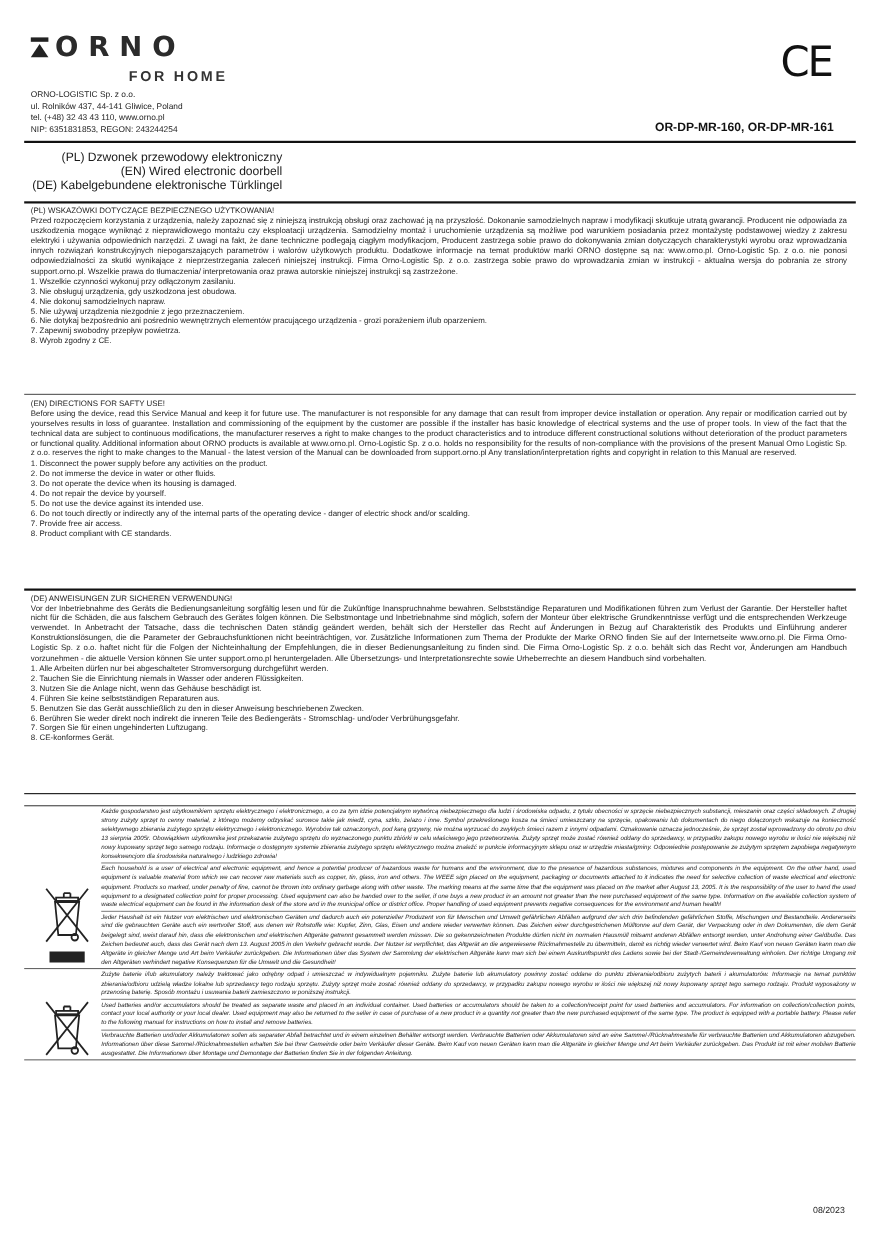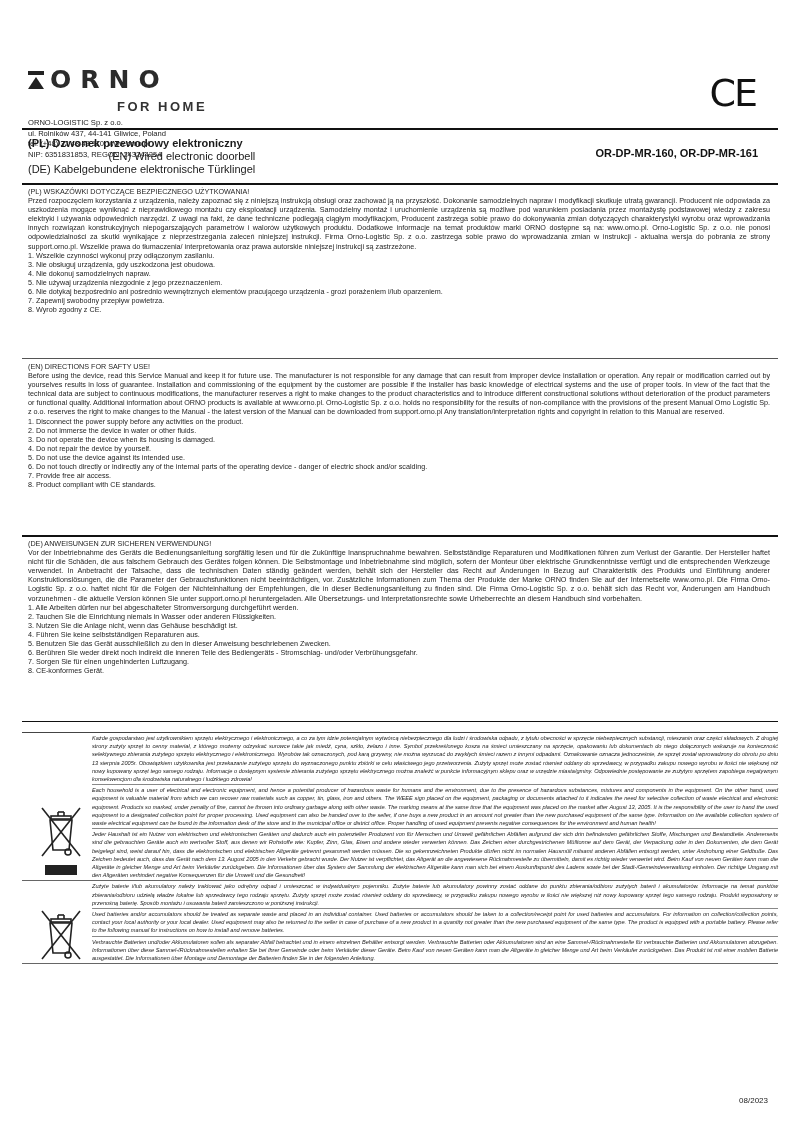--- a/index.html
+++ b/index.html
@@ -1,35 +1,35 @@
 <!DOCTYPE html>
 <html><head>
 <meta charset="utf-8">
 <style>
   * { box-sizing: border-box; margin: 0; padding: 0; }
   html, body { width: 802px; height: 1134px; background: #ffffff; overflow: hidden; }
   body { font-family: "Liberation Sans", "DejaVu Sans", sans-serif; color: #1a1a1a; position: relative; }
   .page { position: absolute; left: 22px; top: 0; width: 756px; height: 1134px; }
 
   
-  .header { position: relative; height: 128px; margin-top: 37px; }
+  .header { position: relative; height: 128px; }
   .logo { position: absolute; left: 6px; top: 32px; display: flex; align-items: center; }
   .logo-mark { width: 16px; height: 18px; position: relative; margin-right: 6px; }
   .logo-mark .t1 { position: absolute; left: 0; top: 0; width: 16px; height: 4px; background: #222; }
   .logo-mark .t2 { position: absolute; left: 0; top: 6px; width: 0; height: 0; border-left: 8px solid transparent; border-right: 8px solid transparent; border-bottom: 12px solid #222; }
   .logo-text { font-family: "DejaVu Sans", sans-serif; font-weight: bold; font-size: 25px; letter-spacing: 9px; color: #2b2b2b; line-height: 22px; }
   .logo-sub { position: absolute; left: 95px; top: 62px; font-size: 13px; font-weight: bold; letter-spacing: 2.5px; color: #333; }
   .company { position: absolute; left: 6px; top: 81px; font-size: 7.6px; line-height: 10.6px; color: #222; }
   .ce { position: absolute; right: 22px; top: 38px; font-family: "DejaVu Sans", sans-serif; font-size: 38px; font-weight: normal; letter-spacing: -2px; color: #111; line-height: 36px; text-align: right; }
   .model { position: absolute; right: 20px; top: 110px; font-size: 11px; font-weight: bold; color: #111; }
   .rule-thick { position: absolute; left: 0; width: 756px; height: 2px; background: #111; }
 
   
   .titles { position: absolute; left: 6px; top: 137px; }
-  .titles .t-pl { font-size: 11px; font-weight: bold; line-height: 13px; }
+  .titles .t-pl { font-size: 11px; font-weight: normal; line-height: 13px; margin-left: 28px; }
   .titles .t-other { font-size: 11px; line-height: 13px; text-align: right; }
 
   
   .section { position: absolute; left: 6px; width: 742px; font-size: 7.2px; line-height: 9.1px; color: #1e1e1e; }
   .section .sec-title { text-transform: none; }
   .section .para { text-align: justify; }
   .section ol { list-style: none; }
 
   
   .weee { position: absolute; left: 0; top: 676px; width: 756px; }

